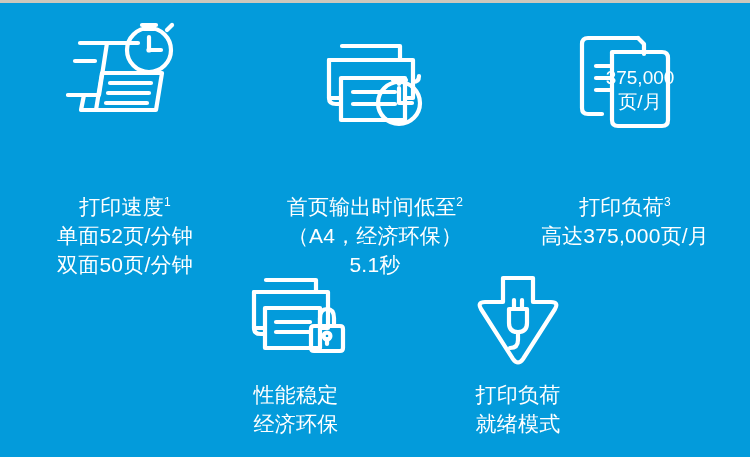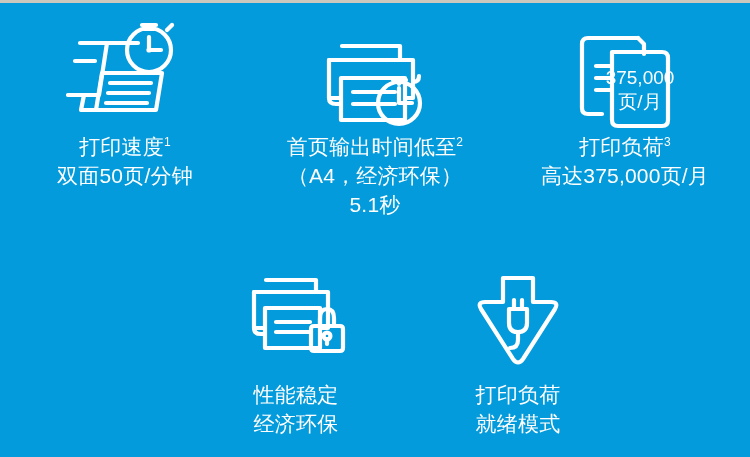--- a/index.html
+++ b/index.html
@@ -43,39 +43,39 @@
   #row-bottom {
     top: 262px;
     margin-left: 32px;
   }
   .feature {
     display: flex;
     flex-direction: column;
     align-items: center;
     text-align: center;
   }
-  #row-top .feature { width: 250px; }
+  #row-top .feature { width: 250px; gap: 48px; }
   #row-bottom .feature { width: 222px; }
 
   .icon-box {
     display: flex;
     align-items: flex-end;
     justify-content: center;
   }
   #row-top .icon-box { height: 118px; }
   #row-bottom .icon-box { height: 104px; }
 
   .caption {
     color: #ffffff;
     font-size: 21px;
     line-height: 29px;
     letter-spacing: 0.2px;
     white-space: nowrap;
   }
-  #row-top .caption { margin-top: 0; }
+  #row-top .caption { margin-top: 12px; }
   #row-bottom .caption { margin-top: 14px; }
 
   .caption .line { display: block; }
   .caption sup {
     font-size: 12px;
     vertical-align: super;
     line-height: 0;
   }
   .icon-svg { display: block; }
   .icon-text {
@@ -118,20 +118,21 @@
             <path d="M83 21 L83 34"></path>
             <path d="M83 34 L95 34"></path>
             <circle cx="83" cy="34" r="2.6" fill="#ffffff" stroke="none"></circle>
           </svg>
         </span>
       </div>
       <div class="caption">
         <span class="line">
           <span>打印速度</span><sup>1</sup>
         </span>
+        <span class="line">单面52页/分钟</span>
         <span class="line">双面50页/分钟</span>
       </div>
     </div>
 
     <div class="feature">
       <div class="icon-box">
         <span>
           <svg class="icon-svg" width="116" height="104" viewBox="0 0 116 104" fill="none" stroke="#ffffff" stroke-width="4.2" stroke-linecap="round" stroke-linejoin="round">
 
             <path d="M25 18 L83 18 L83 32"></path>

